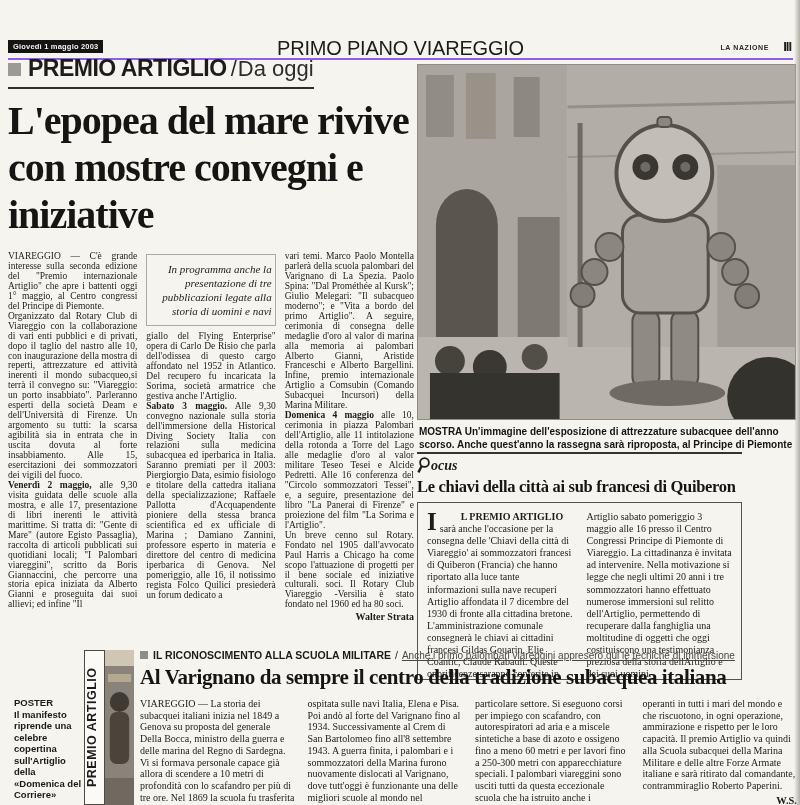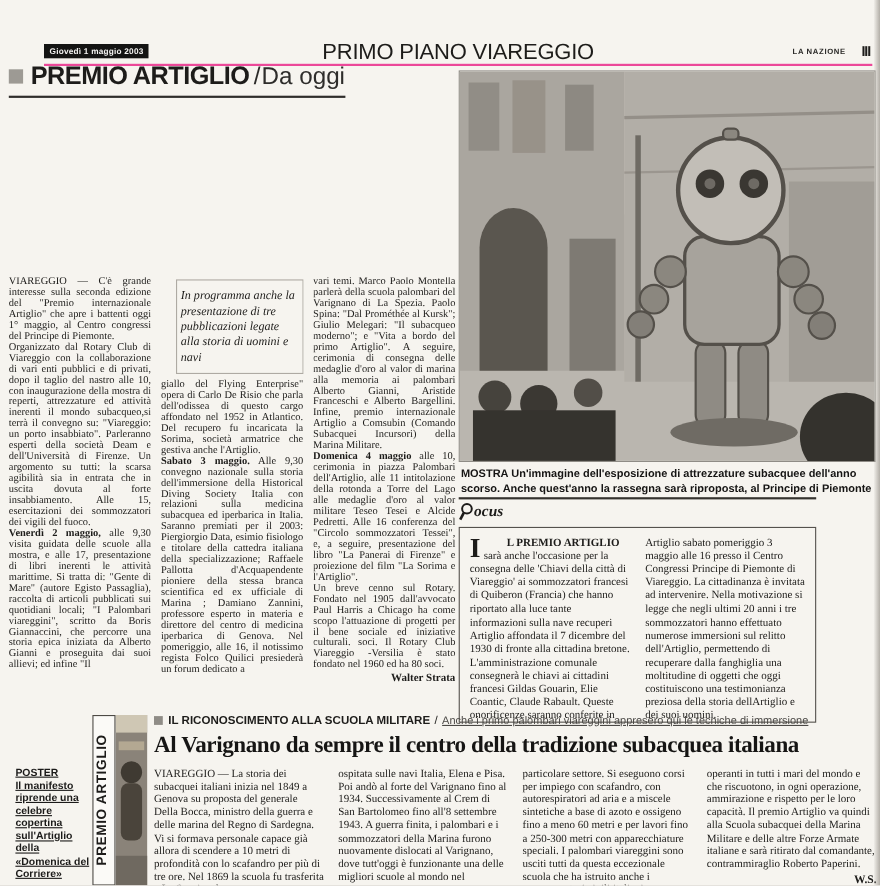--- a/index.html
+++ b/index.html
@@ -1,20 +1,20 @@
 <!DOCTYPE html>
 <html lang="it"><head>
 <meta charset="utf-8">
 <style>
   html,body{margin:0;padding:0;background:#d8d5cf;}
   #page{position:relative;width:800px;height:805px;background:#f6f4ef;overflow:hidden;
         font-family:"Liberation Serif","DejaVu Serif",serif;color:#1d1c1a;}
 
   
-  .header-bar{position:absolute;top:37px;left:8px;right:7px;height:21px;border-bottom:2px solid #ec4899;margin-left:32px;}
+  .header-bar{position:absolute;top:37px;left:8px;right:7px;height:21px;border-bottom:2px solid #8b5cf6;}
   .date-box{position:absolute;left:0;top:3px;background:#141413;color:#f4f3f1;
             font-family:"Liberation Sans",sans-serif;font-weight:bold;font-size:7.5px;
             padding:2px 5px;letter-spacing:.2px;}
   .section-title{position:absolute;left:0;right:0;top:0;text-align:center;
             font-family:"Liberation Sans",sans-serif;font-weight:400;font-size:20px;letter-spacing:-.2px;}
   .masthead{position:absolute;right:24px;top:7px;font-family:"Liberation Sans",sans-serif;
             font-weight:bold;font-size:7px;letter-spacing:.6px;color:#2b2a28;}
   .page-num{position:absolute;right:2px;top:2px;font-family:"Liberation Sans",sans-serif;
             font-weight:900;font-size:13px;letter-spacing:-1px;}
 
@@ -26,42 +26,42 @@
   .kicker-sep{font-family:"Liberation Sans",sans-serif;font-weight:400;font-size:22px;margin:0 1px 0 4px;color:#2b2a28;}
   .kicker-sub{font-family:"Liberation Sans",sans-serif;font-weight:400;font-size:22px;color:#2e2d2b;}
 
   
   .headline{position:absolute;top:97px;left:8px;width:410px;font-weight:bold;
             font-size:40px;line-height:47px;letter-spacing:-1px;color:#161514;}
   .body-cols{position:absolute;top:252px;left:8px;width:406px;height:396px;display:flex;gap:9px;}
   .col{flex:1;font-size:9.5px;line-height:9.95px;text-align:justify;overflow:hidden;}
   .col p{margin:0;}
   .plead{font-weight:bold;margin-top:48px;}
-  .pullquote{font-style:italic;font-size:11px;line-height:14px;text-align:left;
-             border:1px solid #aeaaa3;padding:7px 3px;margin:2px 0 6px 14px;}
+  .pullquote{font-style:italic;font-size:11px;line-height:14px;text-align:right;
+             border:1px solid #aeaaa3;padding:7px 3px;margin:2px 0 6px 0;}
   .byline{text-align:right;font-weight:bold;font-size:10px;margin-top:2px;}
 
   
   .photo{position:absolute;left:417px;top:64px;width:379px;height:356px;border:1px solid #8f8c86;box-sizing:border-box;}
   .photo svg{display:block;width:100%;height:100%;}
   .photo-caption{position:absolute;left:419px;top:426px;width:377px;
                  font-family:"Liberation Sans",sans-serif;font-weight:bold;font-size:10px;line-height:12.5px;color:#161514;}
 
   
   .focus{position:absolute;left:417px;top:452px;width:325px;border-top:2px solid #35332f;padding-top:3px;}
   .focus-label{display:flex;align-items:flex-end;gap:1px;font-weight:bold;font-style:italic;font-size:14px;}
   .focus-headline{font-weight:bold;font-size:16.5px;letter-spacing:-.3px;margin-top:3px;color:#161514;}
   .focus-box{border:1px solid #55524d;margin-top:5px;padding:8px 9px;display:flex;gap:14px;height:160px;overflow:hidden;}
   .focus-col{flex:1;font-size:10px;line-height:12.1px;}
   .dropcap{float:left;font-size:25px;line-height:21px;font-weight:bold;margin-right:3px;}
   .focus-lead{font-weight:bold;padding-left:21px;}
 
   
   .poster-caption{position:absolute;left:14px;top:697px;width:68px;
-                  font-family:"Liberation Sans",sans-serif;font-weight:bold;font-size:9.5px;line-height:11.5px;color:#1b1a19;text-decoration:underline;}
+                  font-family:"Liberation Sans",sans-serif;font-weight:bold;font-size:9.5px;line-height:11.5px;color:#1b1a19;}
   .poster-figure{position:absolute;left:84px;top:650px;width:50px;height:155px;display:flex;}
   .poster-vlabel{width:21px;background:#fbfaf7;border:1px solid #4d4a45;box-sizing:border-box;
                  writing-mode:vertical-rl;transform:rotate(180deg);text-align:center;
                  font-family:"Liberation Sans",sans-serif;font-weight:800;font-size:12.5px;letter-spacing:.5px;}
   .poster-img{flex:1;}
   .poster-img svg{display:block;width:100%;height:100%;}
 
   
   .bottom{position:absolute;left:140px;top:649px;width:657px;}
   .bottom-kicker{display:flex;align-items:center;font-family:"Liberation Sans",sans-serif;font-size:10.5px;}
@@ -88,20 +88,21 @@
     <span class="masthead">LA NAZIONE</span>
     <span class="page-num">III</span>
   </div>
 
   <div class="kicker">
     <span class="kicker-inner">
       <span class="kicker-square"></span><span class="kicker-main">PREMIO ARTIGLIO</span><span class="kicker-sep">/</span><span class="kicker-sub">Da oggi</span>
     </span>
   </div>
 
+  <div class="headline">L'epopea del mare rivive con mostre convegni e iniziative</div>
 
   <div class="body-cols">
     <div class="col">
       <p>VIAREGGIO — C'è grande interesse sulla seconda edizione del "Premio internazionale Artiglio" che apre i battenti oggi 1° maggio, al Centro congressi del Principe di Piemonte.</p>
       <p>Organizzato dal Rotary Club di Viareggio con la collaborazione di vari enti pubblici e di privati, dopo il taglio del nastro alle 10, con inaugurazione della mostra di reperti, attrezzature ed attività inerenti il mondo subacqueo,si terrà il convegno su: "Viareggio: un porto insabbiato". Parleranno esperti della società Deam e dell'Università di Firenze. Un argomento su tutti: la scarsa agibilità sia in entrata che in uscita dovuta al forte insabbiamento. Alle 15, esercitazioni dei sommozzatori dei vigili del fuoco.</p>
       <p><span class="plead">Venerdì 2 maggio,</span> <span>alle 9,30 visita guidata delle scuole alla mostra, e alle 17, presentazione di libri inerenti le attività marittime. Si tratta di: "Gente di Mare" (autore Egisto Passaglia), raccolta di articoli pubblicati sui quotidiani locali; "I Palombari viareggini", scritto da Boris Giannaccini, che percorre una storia epica iniziata da Alberto Gianni e proseguita dai suoi allievi; ed infine "Il</span></p>
     </div>
     <div class="col">
       <div class="pullquote">In programma anche la presentazione di tre pubblicazioni legate alla storia di uomini e navi</div>
       <p>giallo del Flying Enterprise" opera di Carlo De Risio che parla dell'odissea di questo cargo affondato nel 1952 in Atlantico. Del recupero fu incaricata la Sorima, società armatrice che gestiva anche l'Artiglio.</p>
@@ -159,20 +160,21 @@
   </div>
 
   <div class="focus">
     <div class="focus-label">
       <svg width="13" height="17" viewBox="0 0 13 17">
         <circle cx="7.5" cy="5.5" r="4.4" fill="none" stroke="#1d1c1a" stroke-width="1.8"></circle>
         <line x1="4.6" y1="9.2" x2="1.4" y2="15.4" stroke="#1d1c1a" stroke-width="2.4"></line>
       </svg>
         <span>ocus</span>
     </div>
+    <div class="focus-headline">Le chiavi della città ai sub francesi di Quiberon</div>
     <div class="focus-box">
       <div class="focus-col">
         <span class="dropcap">I</span><span class="focus-lead">L PREMIO ARTIGLIO</span>
         <span>sarà anche l'occasione per la consegna delle 'Chiavi della città di Viareggio' ai sommozzatori francesi di Quiberon (Francia) che hanno riportato alla luce tante informazioni sulla nave recuperi Artiglio affondata il 7 dicembre del 1930 di fronte alla cittadina bretone. L'amministrazione comunale consegnerà le chiavi ai cittadini francesi Gildas Gouarin, Elie Coantic, Claude Rabault. Queste onorificenze saranno conferite in occasione del Forum del Premio</span>
       </div>
       <div class="focus-col">Artiglio sabato pomeriggio 3 maggio alle 16 presso il Centro Congressi Principe di Piemonte di Viareggio. La cittadinanza è invitata ad intervenire. Nella motivazione si legge che negli ultimi 20 anni i tre sommozzatori hanno effettuato numerose immersioni sul relitto dell'Artiglio, permettendo di recuperare dalla fanghiglia una moltitudine di oggetti che oggi costituiscono una testimonianza preziosa della storia dellArtiglio e dei suoi uomini.</div>
     </div>
   </div>
 
   <div class="poster-caption">

